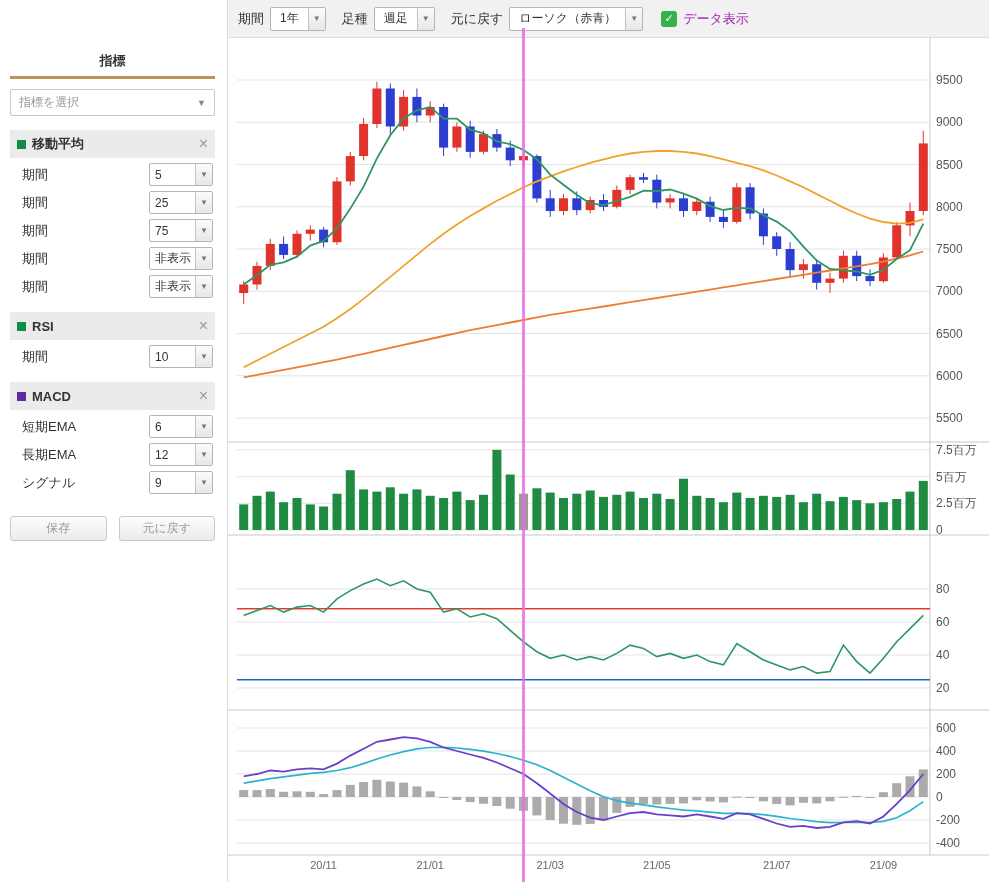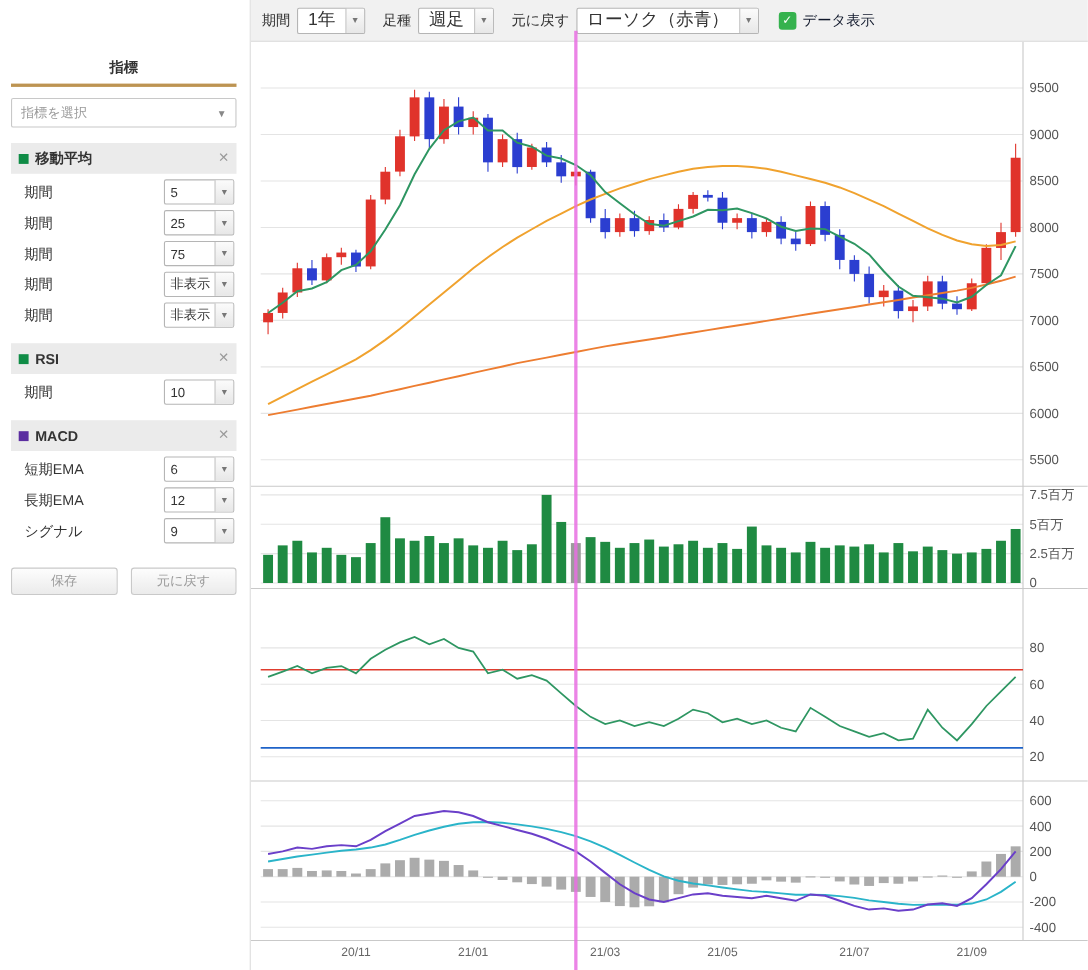--- a/index.html
+++ b/index.html
@@ -27,24 +27,24 @@
   .arr-box { width:17px; display:flex; align-items:center; justify-content:center; font-size:8px; color:#777; background:linear-gradient(#fbfbfb,#e7e7e7); border-left:1px solid #c2c2c2; }
   .btn-row { display:flex; gap:12px; margin-top:22px; }
   .btn { flex:1; height:25px; border:1px solid #c9c9c9; border-radius:3px; background:linear-gradient(#fdfdfd,#ebebeb); color:#9b9b9b; font-size:12px; display:flex; align-items:center; justify-content:center; cursor:pointer; }
 
   
   .main { position:relative; width:761px; }
   .toolbar { height:38px; background:#f1f1f1; border-bottom:1px solid #dcdcdc; display:flex; align-items:center; padding:0 10px; }
   .tb-label { font-size:13px; color:#333; margin-right:6px; }
   .tb-label.sp { margin-left:16px;text-align:center; }
   .tb-select { height:24px; border:1px solid #b5b5b5; border-radius:2px; background:#fff; display:flex; align-items:stretch; cursor:pointer; }
-  .tb-select .val { display:flex; align-items:center; padding:0 9px; font-size:16px; color:#333; white-space:nowrap; }
+  .tb-select .val { display:flex; align-items:center; padding:0 9px; font-size:12px; color:#333; white-space:nowrap; }
   .cb-wrap { display:flex; align-items:center; margin-left:18px; gap:6px; cursor:pointer; }
   .cb { width:16px; height:16px; border-radius:3px; background:#35b24e; color:#fff; font-size:11px; font-weight:bold; display:flex; align-items:center; justify-content:center; }
-  .cb-label { font-size:13px; color:#0f172a; }
+  .cb-label { font-size:13px; color:#a21caf; }
 
   .chart-wrap { position:relative; width:761px; height:707px; }
   #chart { position:absolute; left:0; top:0; display:block; }
   .crosshair { position:absolute; top:28px; bottom:0; width:3px; background:#e86ee2; opacity:.85; z-index:4; }
 </style>
 </head>
 <body>
 
 <div class="app">
 

